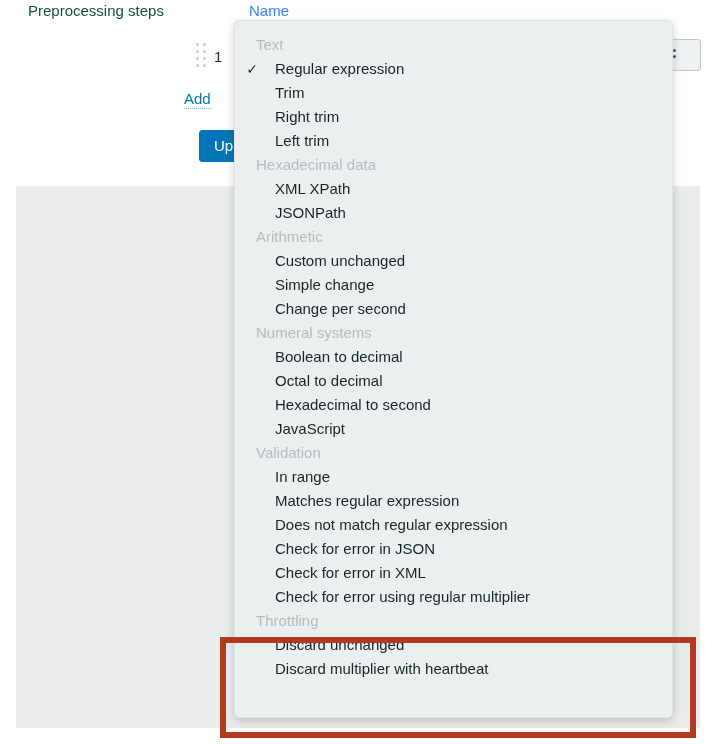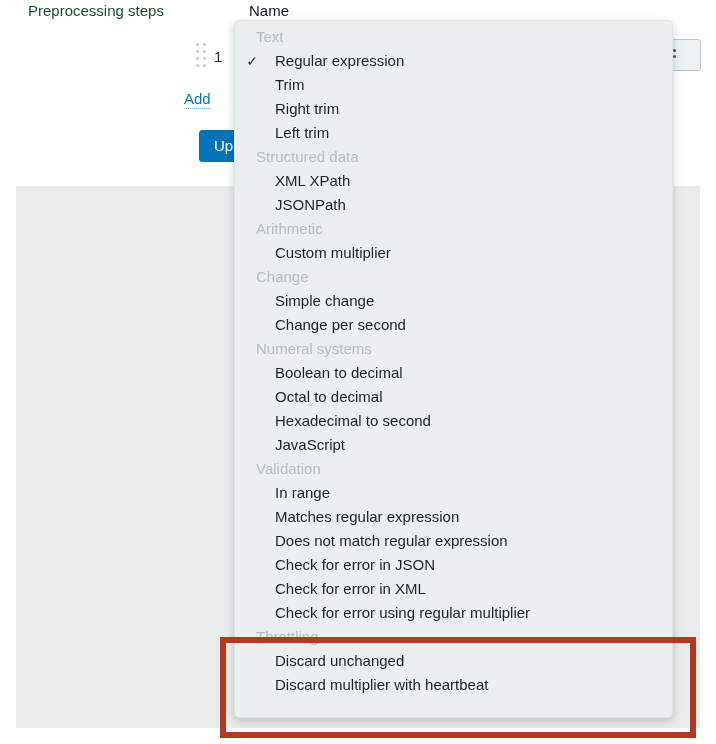--- a/index.html
+++ b/index.html
@@ -24,21 +24,21 @@
     font-size: 15px;
     color: #14532d;
     white-space: nowrap;
   }
 
   .col-header-name {
     position: absolute;
     left: 249px;
     top: 2px;
     font-size: 15px;
-    color: #0f172a;
+    color: #3b82f6;
     white-space: nowrap;
   }
 
   .step-row {
     position: absolute;
     left: 196px;
     top: 40px;
     height: 32px;
     display: flex;
     align-items: center;
@@ -138,21 +138,21 @@
     left: 234px;
     top: 20px;
     width: 439px;
     height: 698px;
     background: #eceff0;
     border: 1px solid #dfe4e6;
     border-radius: 5px;
     box-shadow: 0 3px 9px rgba(30,40,46,.22);
     box-sizing: border-box;
     overflow: hidden;
-    padding-top: 4px;
+    padding-top: 12px;
   }
   .menu-group-title {
     font-size: 15px;
     color: #b4bdc1;
     height: 24px;
     line-height: 24px;
     padding-left: 21px;
     white-space: nowrap;
     user-select: none;
   }
@@ -218,26 +218,25 @@
 <div class="row-remove-button">
   <span class="kebab"></span>
 </div>
 
 <div class="dropdown-menu" id="dropdown-menu">
     <div class="menu-group-title">Text</div>
     <div class="menu-item"><span class="check">✓</span><span>Regular expression</span></div>
     <div class="menu-item"><span>Trim</span></div>
     <div class="menu-item"><span>Right trim</span></div>
     <div class="menu-item"><span>Left trim</span></div>
-    <div class="menu-group-title">Structured data</div>
+    <div class="menu-group-title">Hexadecimal data</div>
     <div class="menu-item"><span>XML XPath</span></div>
     <div class="menu-item"><span>JSONPath</span></div>
     <div class="menu-group-title">Arithmetic</div>
-    <div class="menu-item"><span>Custom multiplier</span></div>
-    <div class="menu-group-title">Change</div>
+    <div class="menu-item"><span>Custom unchanged</span></div>
     <div class="menu-item"><span>Simple change</span></div>
     <div class="menu-item"><span>Change per second</span></div>
     <div class="menu-group-title">Numeral systems</div>
     <div class="menu-item"><span>Boolean to decimal</span></div>
     <div class="menu-item"><span>Octal to decimal</span></div>
     <div class="menu-item"><span>Hexadecimal to second</span></div>
     <div class="menu-item"><span>JavaScript</span></div>
     <div class="menu-group-title">Validation</div>
     <div class="menu-item"><span>In range</span></div>
     <div class="menu-item"><span>Matches regular expression</span></div>

